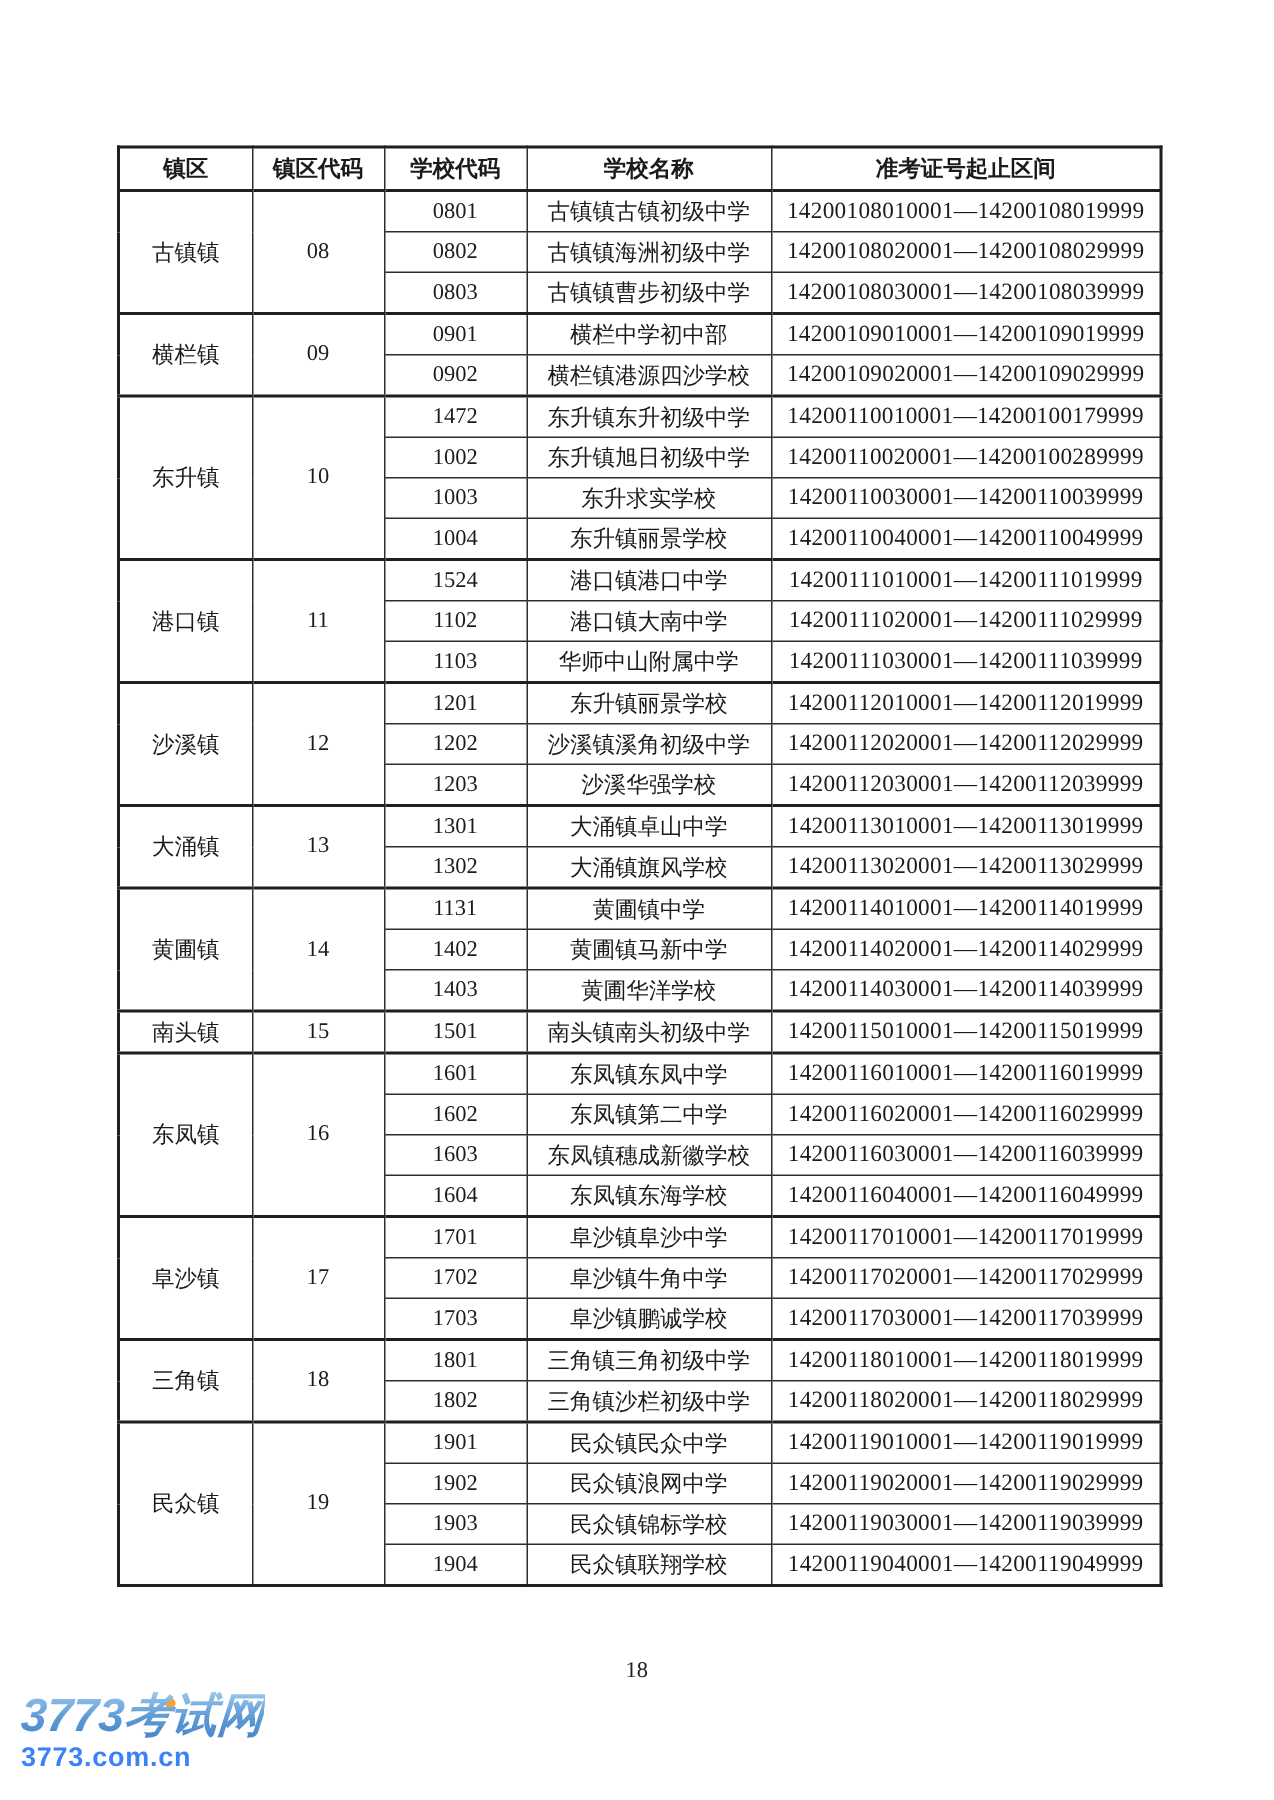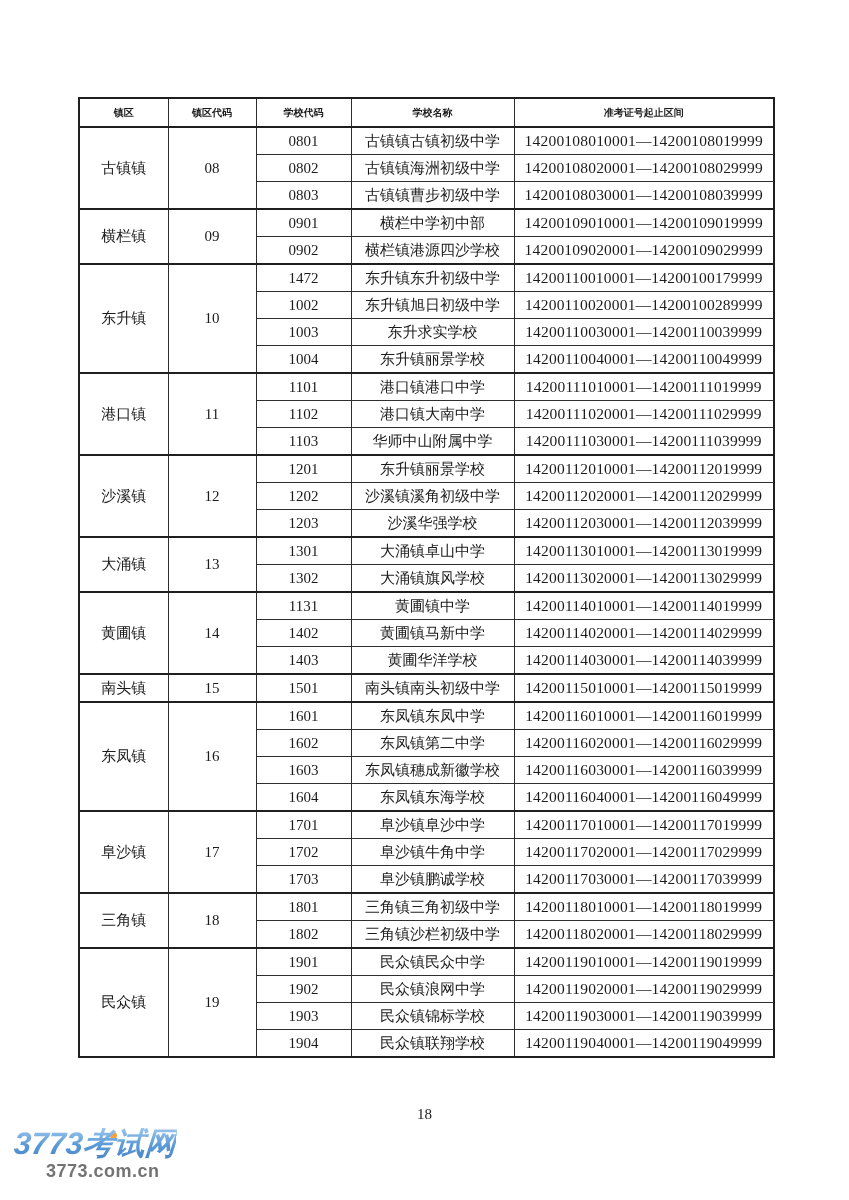--- a/index.html
+++ b/index.html
@@ -33,21 +33,21 @@
     border: 1px solid #2e2e2e;
     text-align: center;
     vertical-align: middle;
     padding: 0 2px;
     overflow: hidden;
     white-space: nowrap;
   }
   table.school-table th {
     height: 27px;
     font-weight: bold;
-    font-size: 10px;
+    font-size: 15px;
   }
   table.school-table td {
     height: 26px;
     font-weight: normal;
   }
   table.school-table tr.group-start td,
   table.school-table tr.group-start th {
     border-top: 2px solid #1f1f1f;
   }
   td.range-cell {
@@ -96,27 +96,27 @@
     position: absolute;
     left: 96px;
     top: 4px;
     width: 7px;
     height: 7px;
     border-radius: 50%;
     background: #f6a13c;
   }
   .wm-line2 {
     display: block;
-    margin-left: 32px;
+    margin-left: 0;
     margin-top: 3px;
     font-family: "Liberation Sans", "DejaVu Sans", sans-serif;
     font-weight: bold;
     font-size: 18px;
     letter-spacing: 0.5px;
-    color: #737373;
+    color: #3b82f6;
   }
 </style>
 </head>
 <body>
 
 <div class="page">
 
   <table class="school-table">
     <colgroup>
       <col style="width:89px">
@@ -182,21 +182,21 @@
           <td class="range-cell">14200110030001—14200110039999</td>
         </tr>
         <tr>
           <td>1004</td>
           <td>东升镇丽景学校</td>
           <td class="range-cell">14200110040001—14200110049999</td>
         </tr>
         <tr class="group-start">
           <td rowspan="3">港口镇</td>
           <td rowspan="3">11</td>
-          <td>1101</td>
+          <td>1524</td>
           <td>港口镇港口中学</td>
           <td class="range-cell">14200111010001—14200111019999</td>
         </tr>
         <tr>
           <td>1102</td>
           <td>港口镇大南中学</td>
           <td class="range-cell">14200111020001—14200111029999</td>
         </tr>
         <tr>
           <td>1103</td>

